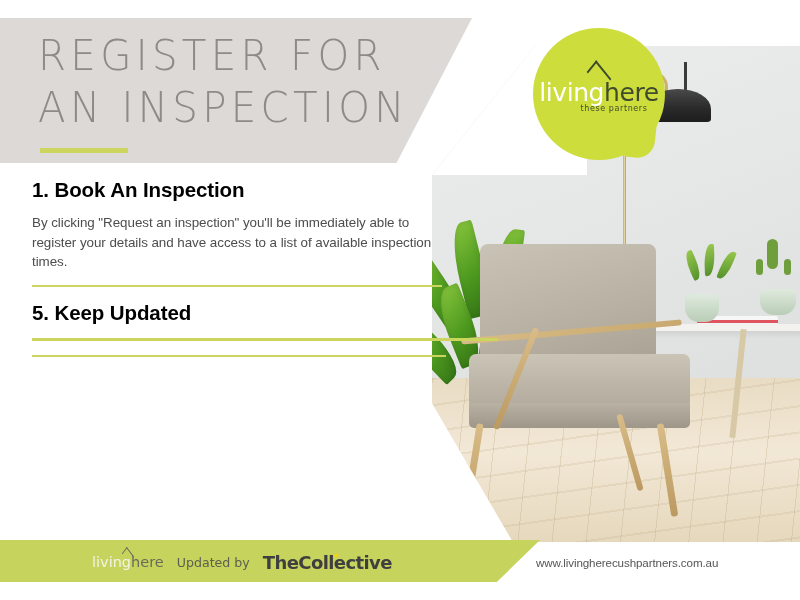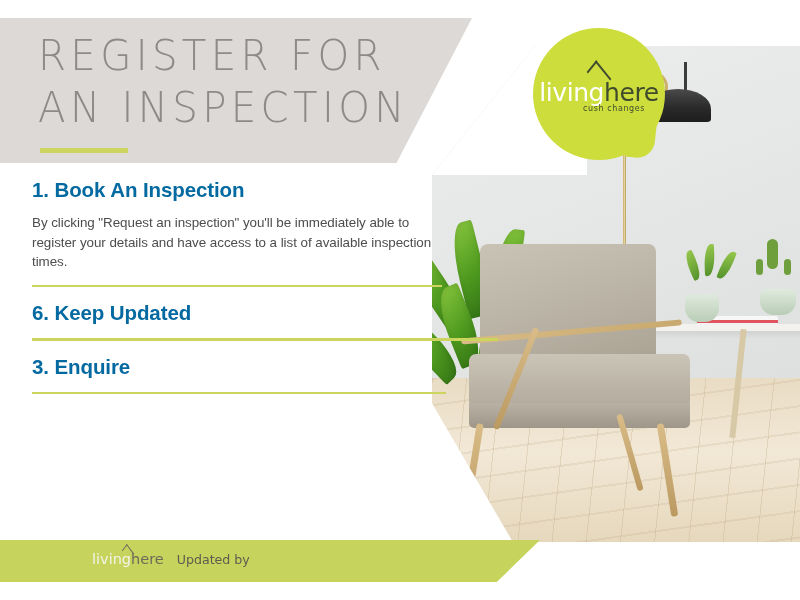--- a/index.html
+++ b/index.html
@@ -256,21 +256,21 @@
   
   .steps {
     position: absolute;
     left: 32px; top: 178px;
     width: 420px;
   }
   .step { position: relative; }
   .step-title {
     font-size: 20.5px;
     font-weight: bold;
-    color: #0369a1;
+    color: #000000;
     margin: 0 0 11px 0;
     letter-spacing: -0.1px;
   }
   .step-body {
     font-size: 13.4px;
     line-height: 1.46;
     color: #4d4d4d;
     margin: 0;
     letter-spacing: -0.05px;
   }
@@ -400,37 +400,38 @@
   </div>
 
   <div class="banner"></div>
   <div class="banner-title"><span>Register For</span><br><span>An Inspection</span></div>
   <div class="banner-rule"></div>
 
   <div class="logo-tail"></div>
   <div class="logo-bubble"></div>
   <div class="logo-roof"></div>
   <div class="logo-text"><span class="logo-living">living</span><span class="logo-here">here</span></div>
-  <div class="logo-sub">cush changes</div>
+  <div class="logo-sub">these partners</div>
 
   <div class="steps">
     <div class="step">
       <p class="step-title">1. Book An Inspection</p>
       <p class="step-body">By clicking "Request an inspection" you'll be immediately able to register your details and have access to a list of available inspection times.</p>
       <div class="step-rule"></div>
     </div>
     <div class="step">
-      <p class="step-title">6. Keep Updated</p>
+      <p class="step-title">5. Keep Updated</p>
       <div class="step-rule"></div>
     </div>
     <div class="step">
-      <p class="step-title">3. Enquire</p>
       <div class="step-rule"></div>
     </div>
   </div>
 
   <div class="footer-band"></div>
   <div class="footer-left">
     <span class="f-logo"><span class="f-roof"></span><span class="f-living">living</span><span class="f-here">here</span></span>
     <span class="f-powered">Updated by</span>
+    <span class="f-collective"><span>TheCollective</span><span class="f-dot"></span></span>
   </div>
+  <div class="footer-url">www.livingherecushpartners.com.au</div>
 
 </div>
 
 </body></html>

